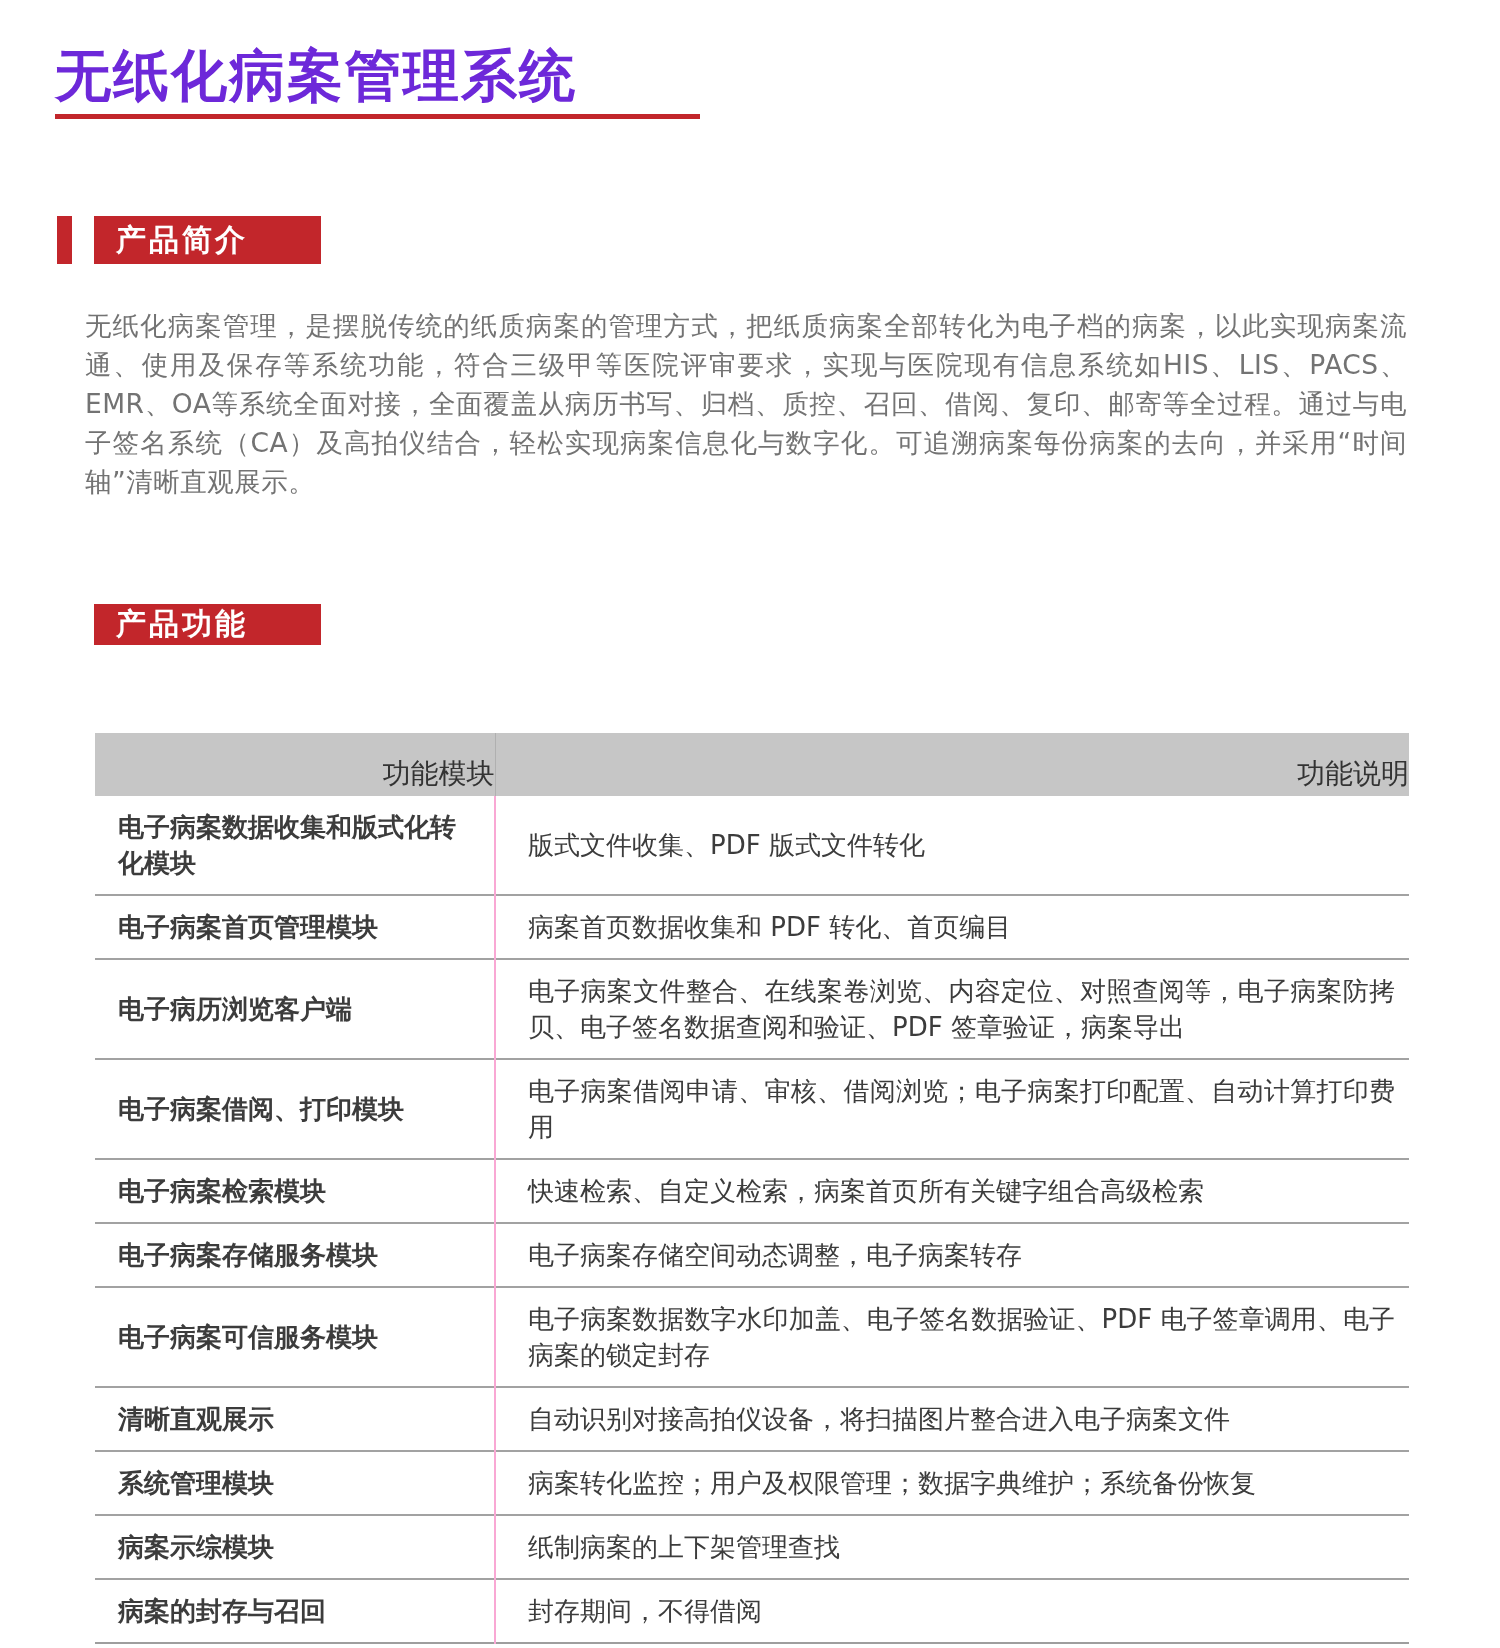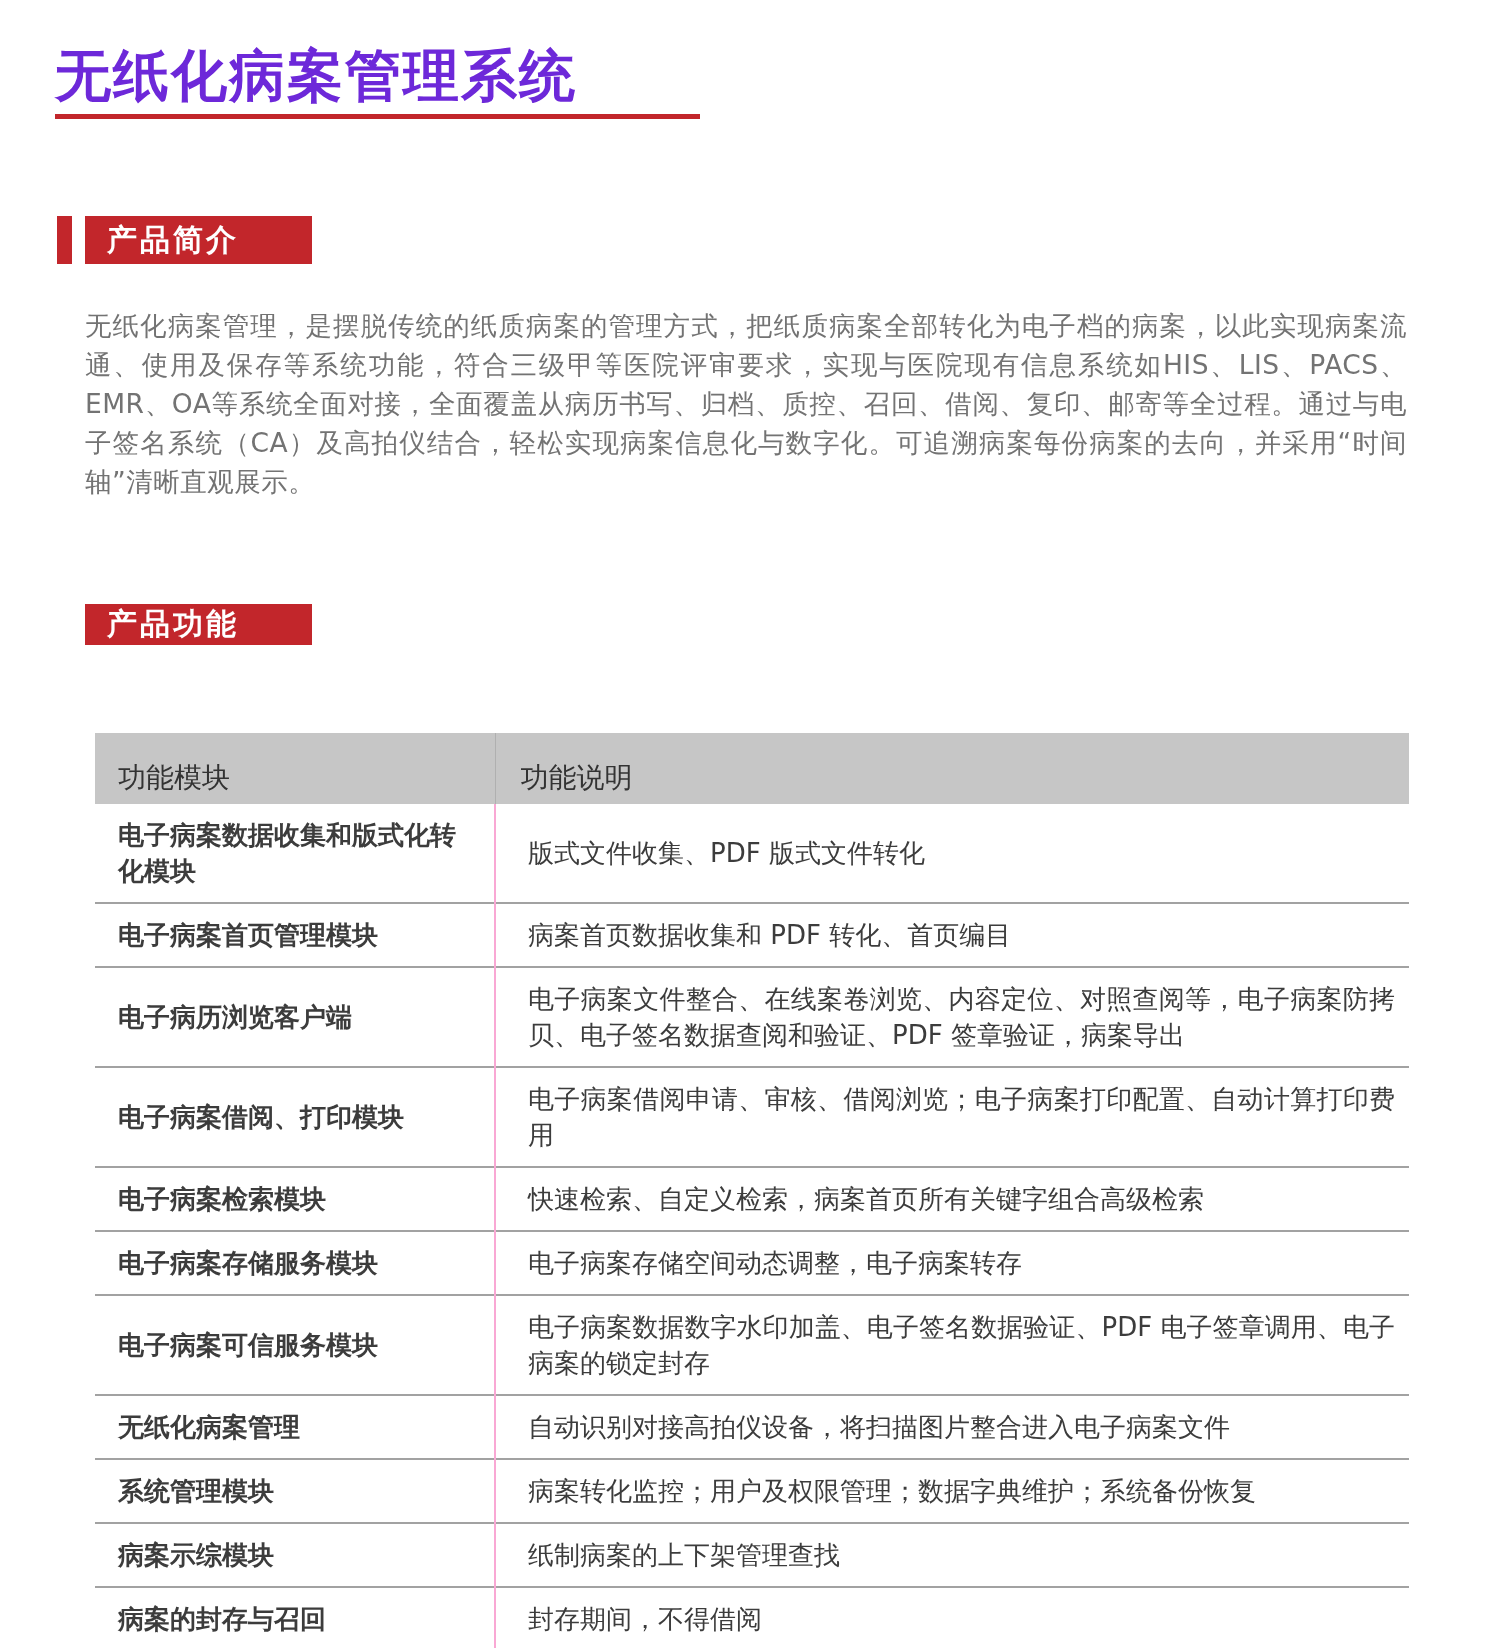--- a/index.html
+++ b/index.html
@@ -34,21 +34,21 @@
     display: flex;
     align-items: stretch;
     height: 48px;
   }
   .section-head .accent-bar {
     margin-left: 57px;
     width: 15px;
     background: #c2262b;
   }
   .section-head .label-block {
-    margin-left: 13px;
+    margin-left: 22px;
     width: 227px;
     background: #c2262b;
     color: #ffffff;
     font-size: 30px;
     font-weight: bold;
     letter-spacing: 3px;
     display: flex;
     align-items: center;
     padding-left: 22px;
   }
@@ -72,22 +72,22 @@
     width: 1314px;
   }
   table.features-table {
     width: 100%;
     border-collapse: collapse;
     border-bottom: 2px solid #9e9e9e;
   }
   table.features-table col.col-module { width: 400px; }
   .features-table th {
     background: #c6c6c6;
-    height: 71px;
-    text-align: left;
+    height: 63px;
+    text-align: right;
     vertical-align: middle;
     font-size: 28px;
     font-weight: normal;
     color: #333333;
     padding-top: 18px;
   }
   .features-table th:first-child {
     padding-left: 23px;
     border-right: 1px solid #b0b0b0;
   }
@@ -166,21 +166,21 @@
   </tr>
         <tr>
     <td class="module-cell">电子病案存储服务模块</td>
     <td class="description-cell">电子病案存储空间动态调整，电子病案转存</td>
   </tr>
         <tr>
     <td class="module-cell">电子病案可信服务模块</td>
     <td class="description-cell">电子病案数据数字水印加盖、电子签名数据验证、PDF 电子签章调用、电子病案的锁定封存</td>
   </tr>
         <tr>
-    <td class="module-cell">无纸化病案管理</td>
+    <td class="module-cell">清晰直观展示</td>
     <td class="description-cell">自动识别对接高拍仪设备，将扫描图片整合进入电子病案文件</td>
   </tr>
         <tr>
     <td class="module-cell">系统管理模块</td>
     <td class="description-cell">病案转化监控；用户及权限管理；数据字典维护；系统备份恢复</td>
   </tr>
         <tr>
     <td class="module-cell">病案示综模块</td>
     <td class="description-cell">纸制病案的上下架管理查找</td>
   </tr>

